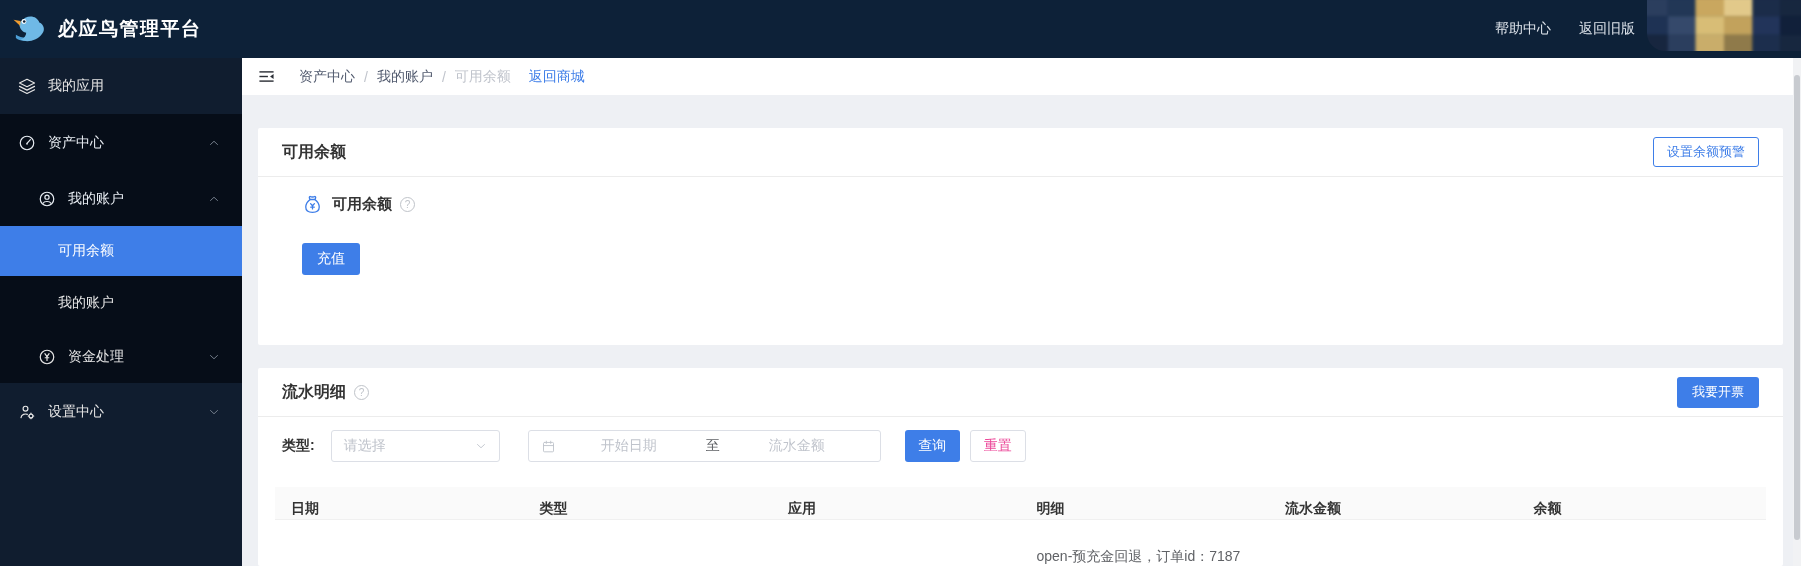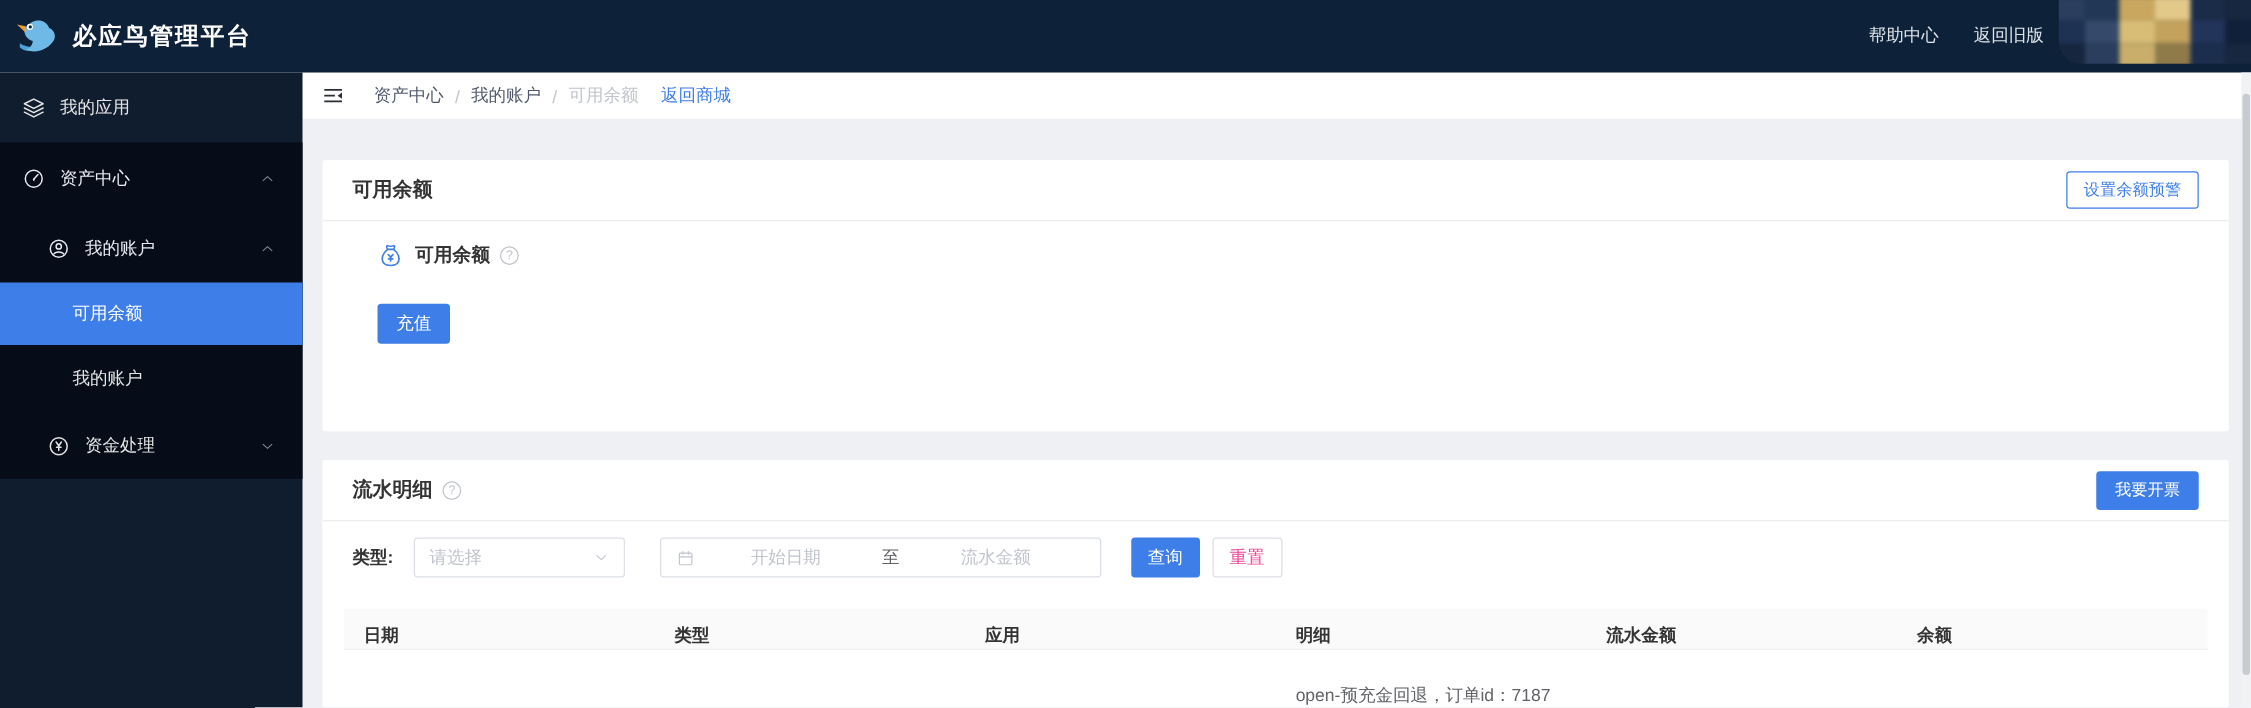--- a/index.html
+++ b/index.html
@@ -214,20 +214,36 @@
       </span>
       <span>资金处理</span>
       <span class="caret">
         <svg viewBox="0 0 24 24">
             <path d="M5 9 L12 15.5 L19 9"></path>
           </svg>
       </span>
     </div>
   </div>
 
+  <div class="side-item lvl1 h57">
+    <span class="icon side-icon">
+      <svg viewBox="0 0 24 24">
+          <circle cx="10" cy="7.5" r="3.2"></circle>
+          <path d="M4 19.5 C4.6 15 9.5 14 12.5 15.2"></path>
+          <circle cx="17.3" cy="17.3" r="2.6"></circle>
+          <path d="M17.3 13.6 V14.7 M17.3 19.9 V21 M13.6 17.3 H14.7 M19.9 17.3 H21"></path>
+        </svg>
+    </span>
+    <span>设置中心</span>
+    <span class="caret">
+      <svg viewBox="0 0 24 24">
+          <path d="M5 9 L12 15.5 L19 9"></path>
+        </svg>
+    </span>
+  </div>
 </div>
 
 <div class="crumb-bar">
   <span class="fold-icon">
     <svg viewBox="0 0 24 24">
       <rect x="2" y="4.5" width="20" height="2"></rect>
       <rect x="2" y="11" width="12" height="2"></rect>
       <rect x="2" y="17.5" width="20" height="2"></rect>
       <path d="M22 8.6 L17 12 L22 15.4 Z"></path>
     </svg>

